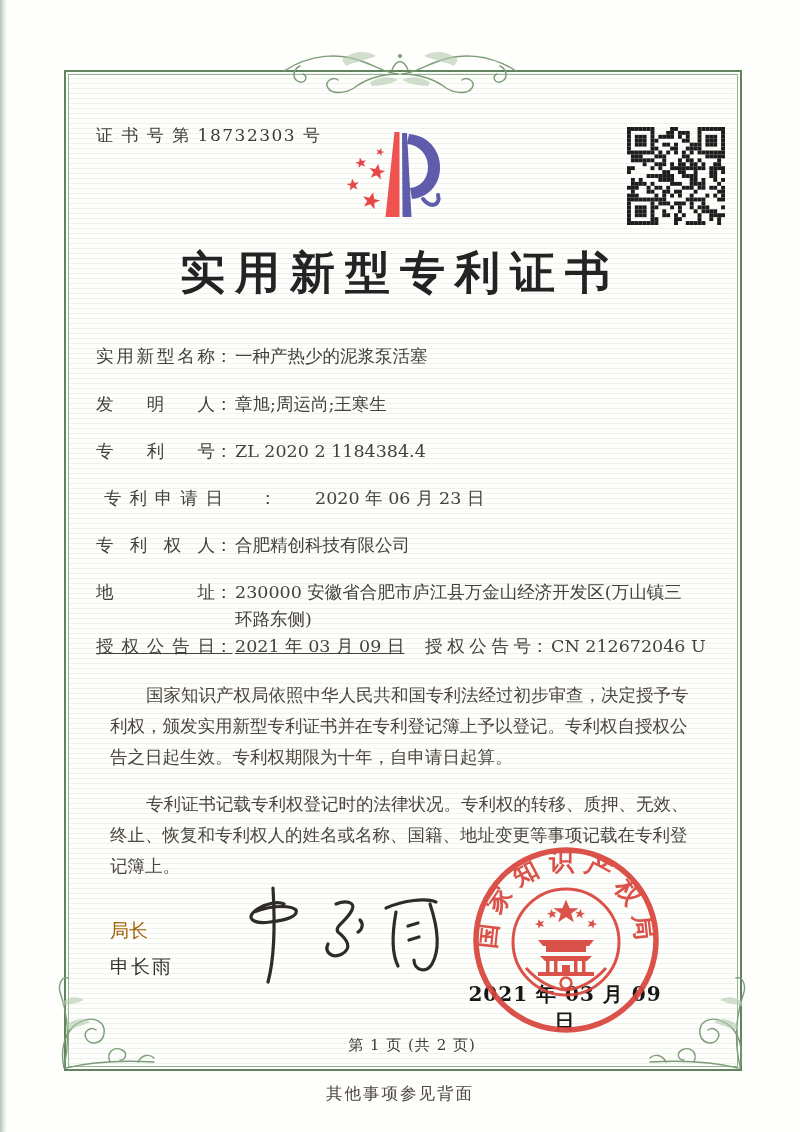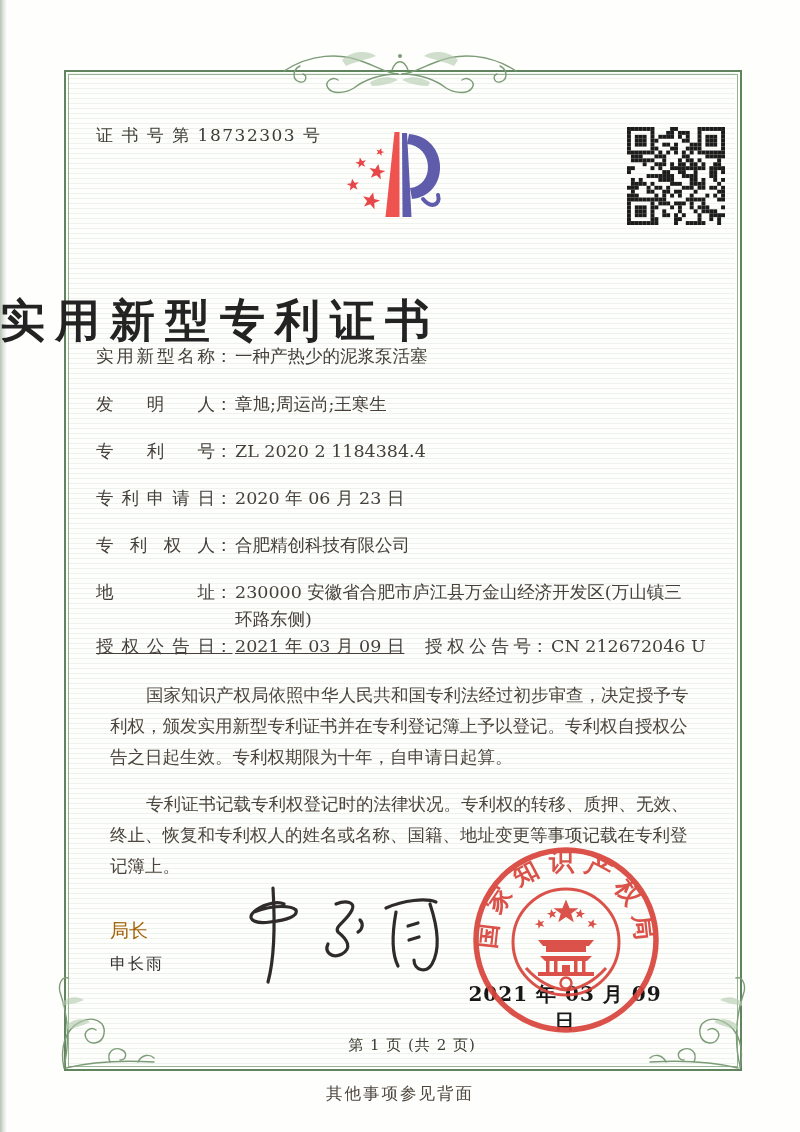--- a/index.html
+++ b/index.html
@@ -11,32 +11,32 @@
   .edge-left{position:absolute;left:0;top:0;width:7px;height:100%;
     background:linear-gradient(90deg,#b9c3b7,#e4e9e2 55%,#fefefc);}
   .frame{position:absolute;left:64px;top:70px;width:674px;height:997px;
     border:2px solid #5f845e;}
   .frame::before{content:"";position:absolute;inset:2px;border:1px solid #96b394;}
   .guilloche{position:absolute;left:67px;top:73px;width:668px;height:991px;
     background:repeating-linear-gradient(180deg,rgba(150,186,150,0.16) 0 1px,rgba(255,255,255,0) 1px 5px);}
   .cert-no{position:absolute;left:96px;top:124px;font-size:17px;letter-spacing:1.5px;color:#3c3c33;}
   .logo{position:absolute;left:328px;top:110px;}
   .qr{position:absolute;left:627px;top:127px;}
-  .title{position:absolute;left:0;top:243px;width:100%;
-    font-size:45px;font-weight:600;letter-spacing:10px;color:#232323;margin-top:48px;}
+  .title{position:absolute;left:0;top:243px;width:100%;text-align:center;
+    font-size:45px;font-weight:600;letter-spacing:10px;color:#232323;}
   .frow{position:absolute;display:flex;font-size:17.5px;color:#45403a;line-height:27px;}
   .flabel{display:inline-block;width:119px;text-align:justify;text-align-last:justify;}
   .fcolon{width:20px;}
   .fvalue{white-space:pre-wrap;}
   .addr .fvalue{width:452px;}
   .paras{position:absolute;left:94px;top:664px;width:624px;
     font-size:17.5px;line-height:31px;color:#4c453d;}
   .paras p{margin:16px;text-indent:2.05em;}
   .sig-title{position:absolute;left:110px;top:918px;font-size:19px;color:#a16207;}
-  .sig-name{position:absolute;left:110px;top:954px;font-size:16px;color:#33312c;letter-spacing:2px;}
+  .sig-name{position:absolute;left:110px;top:954px;font-size:19px;color:#33312c;letter-spacing:2px;}
   .handwriting{position:absolute;left:218px;top:882px;}
   .seal{position:absolute;left:468px;top:842px;opacity:.93;}
   .seal-date{position:absolute;left:465px;top:981px;width:200px;text-align:center;
     font-size:20px;font-weight:700;letter-spacing:1px;color:#171717;}
   .page-number{position:absolute;left:0;top:1036px;width:100%;text-align:center;
     font-size:15px;letter-spacing:1px;color:#3c3c33;margin-left:12px;}
   .back-note{position:absolute;left:0;top:1083px;width:100%;text-align:center;
     font-size:16.5px;letter-spacing:2px;color:#4c453d;}
   .flourish{position:absolute;}
   svg .ln{fill:none;stroke:#7c9c77;stroke-width:1.4;stroke-linecap:round;}
@@ -446,21 +446,21 @@
 <div class="frow" style="left:96px;top:391px;">
   <span class="flabel">发明人</span>
   <span class="fcolon">：</span>
   <span class="fvalue">章旭;周运尚;王寒生</span>
 </div>
 <div class="frow" style="left:96px;top:438px;">
   <span class="flabel">专利号</span>
   <span class="fcolon">：</span>
   <span class="fvalue">ZL 2020 2 1184384.4</span>
 </div>
-<div class="frow" style="left:96px;top:485px;">
+<div class="frow" style="left:104px;top:485px;gap:36px;">
   <span class="flabel">专利申请日</span>
   <span class="fcolon">：</span>
   <span class="fvalue">2020 年 06 月 23 日</span>
 </div>
 <div class="frow" style="left:96px;top:532px;">
   <span class="flabel">专利权人</span>
   <span class="fcolon">：</span>
   <span class="fvalue">合肥精创科技有限公司</span>
 </div>
 <div class="frow addr" style="left:96px;top:579px;">

